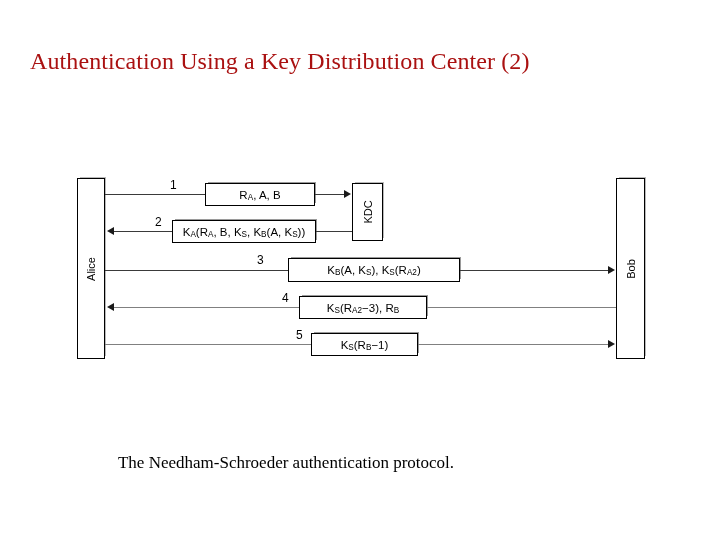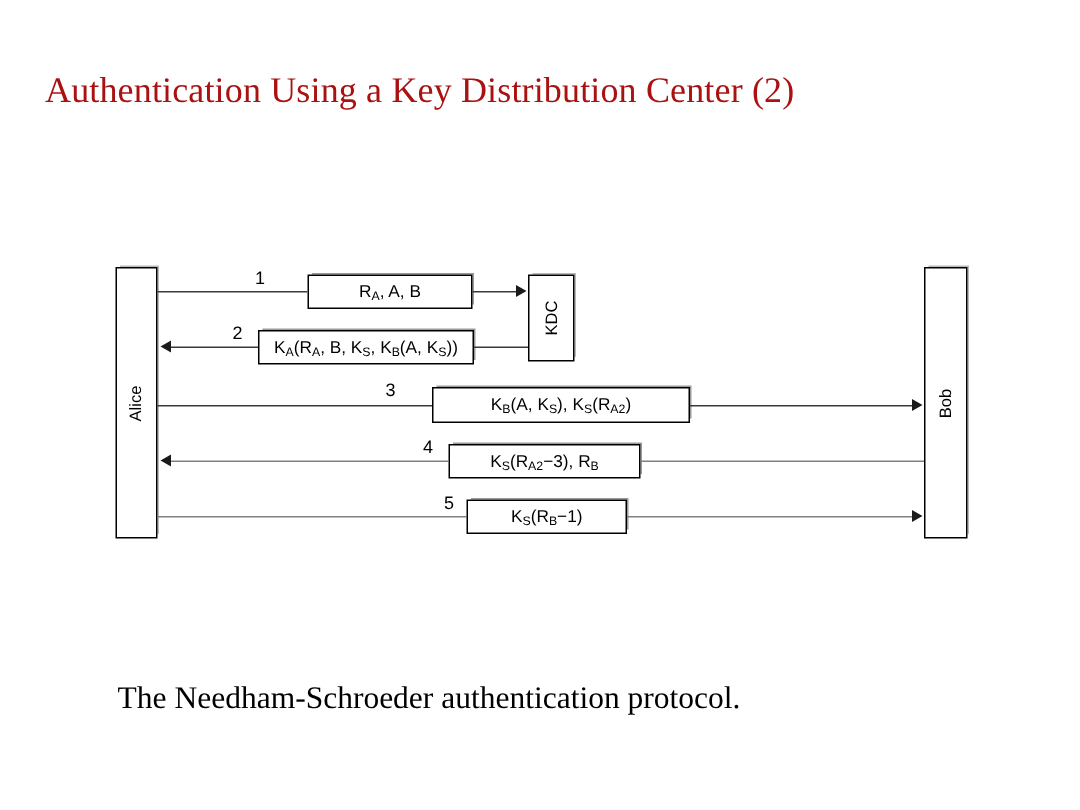--- a/index.html
+++ b/index.html
@@ -109,21 +109,21 @@
   }
 
   
   #caption {
     position: absolute;
     left: 0;
     top: 453px;
     width: 572px;
     text-align: center;
     font-family: "Liberation Serif", "DejaVu Serif", serif;
-    font-size: 21px;
+    font-size: 17px;
     color: #000000;
     white-space: nowrap;
   }
 </style>
 </head>
 <body>
 
 <div id="slide-title">Authentication Using a Key Distribution Center (2)</div>
 
 <div id="diagram">

